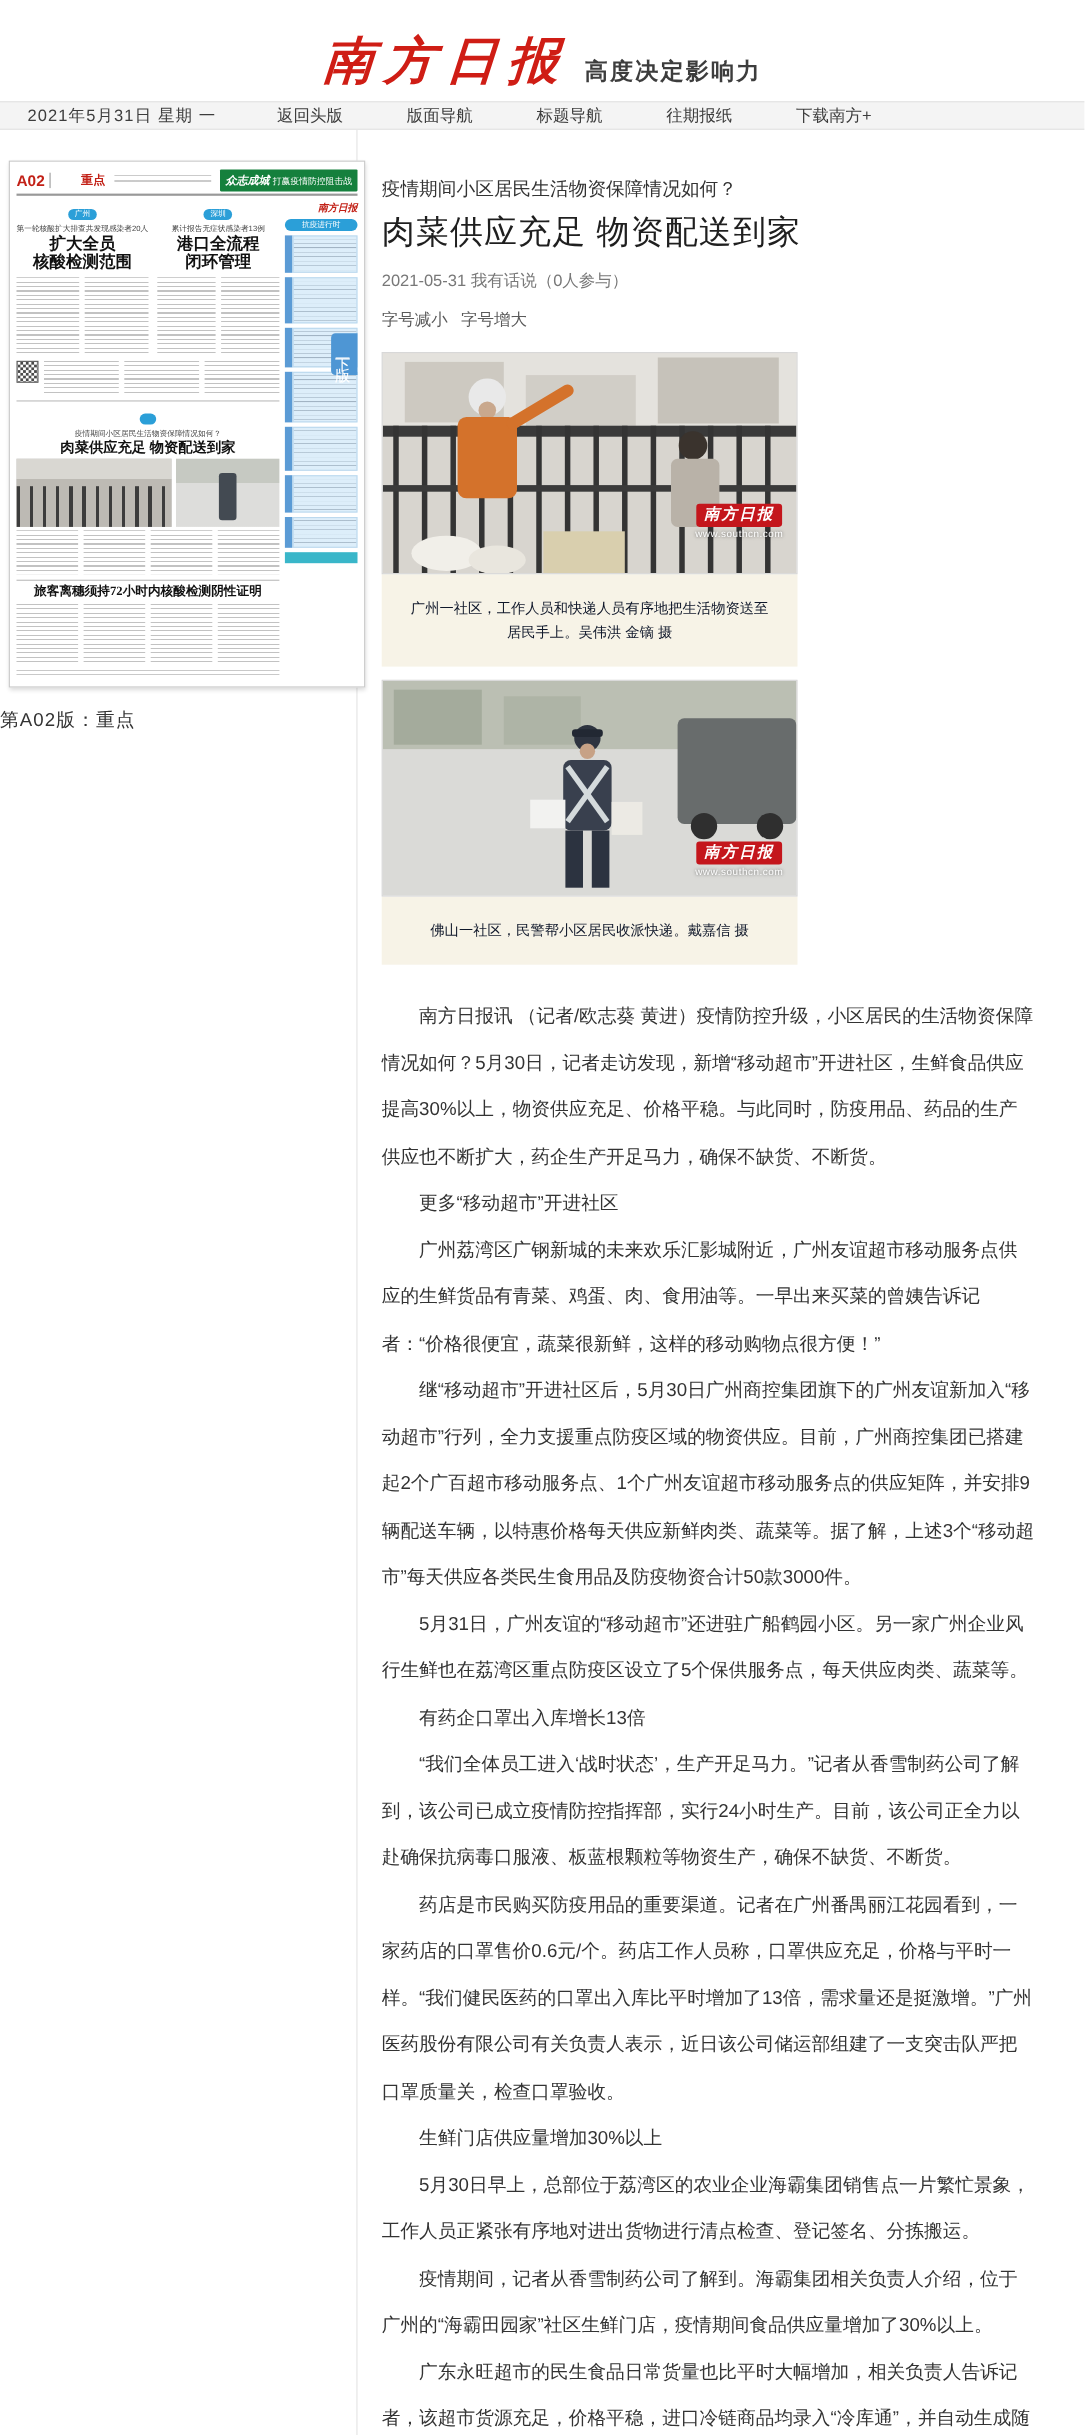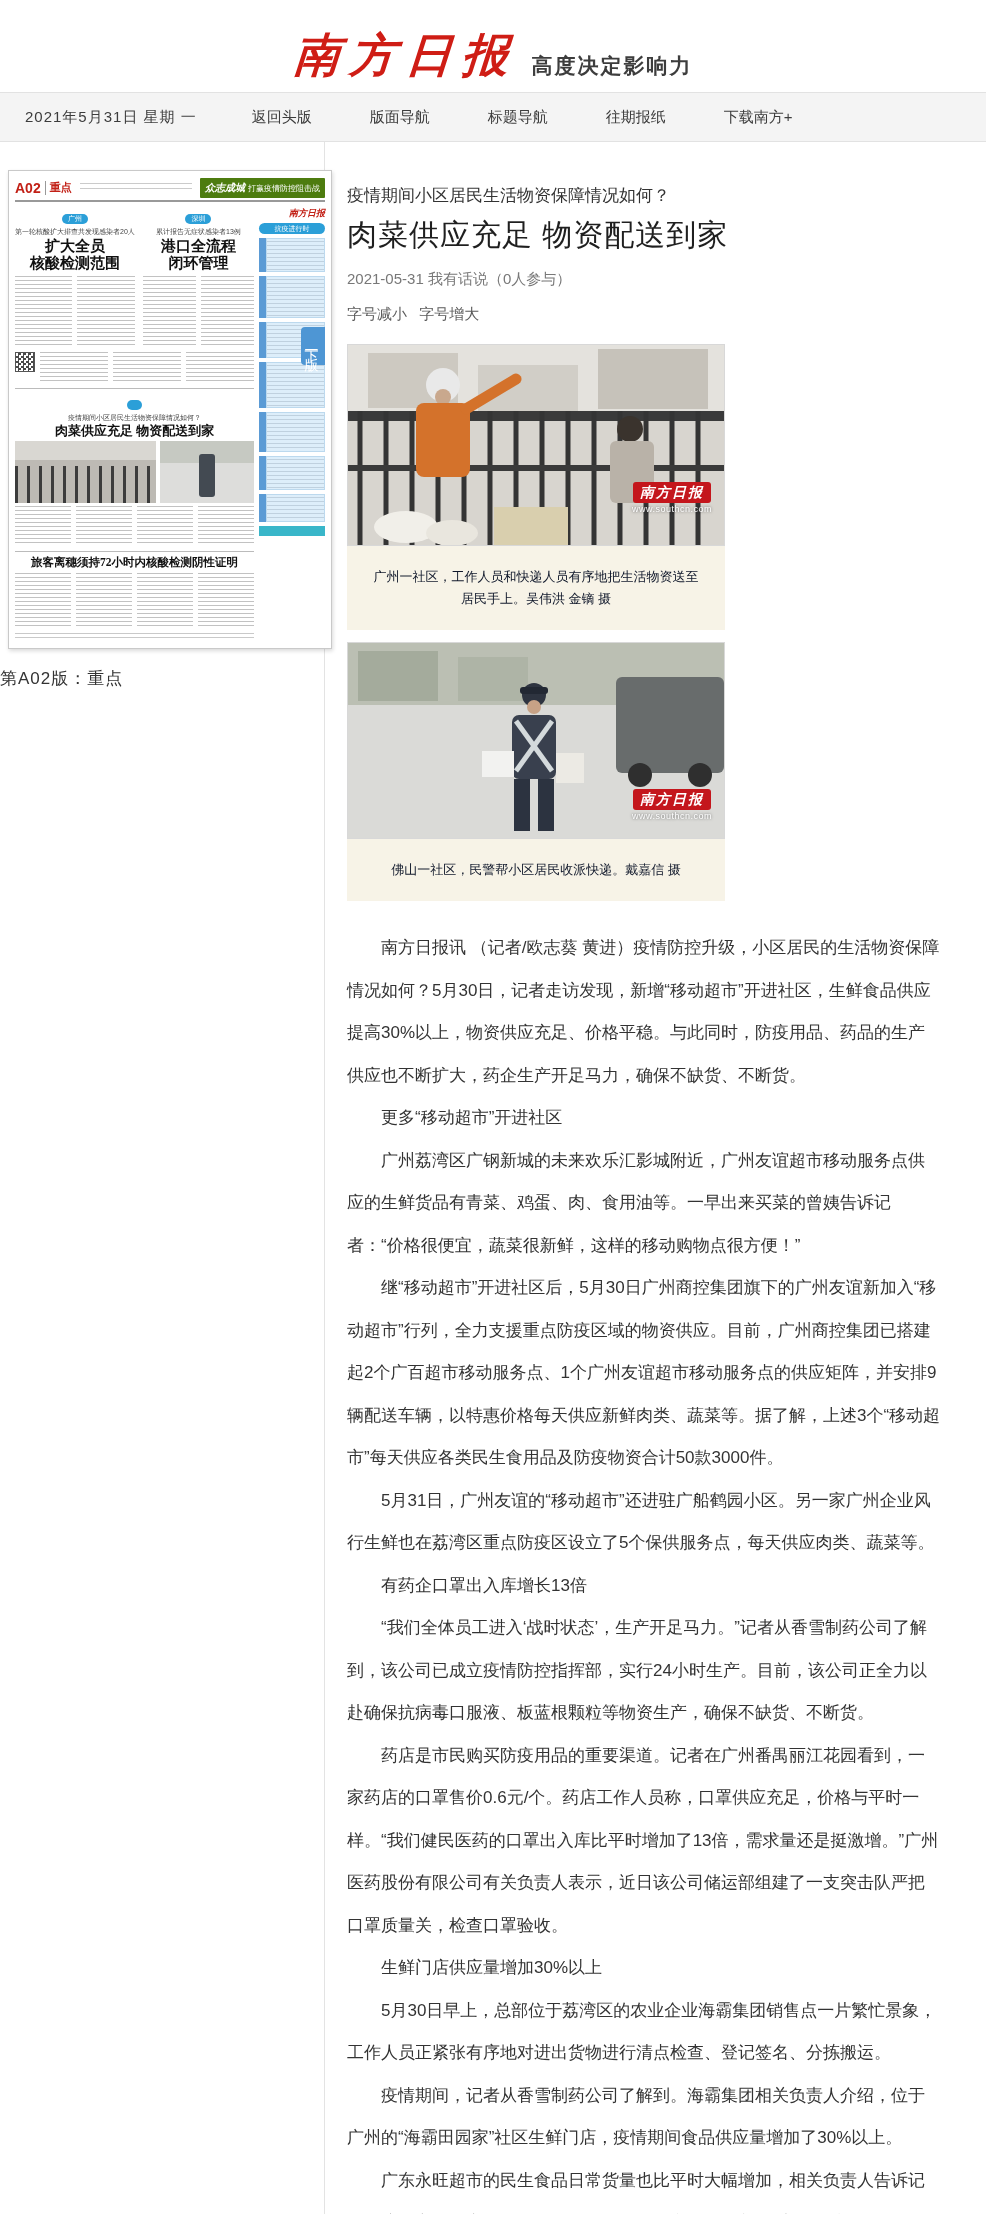--- a/index.html
+++ b/index.html
@@ -15,47 +15,47 @@
   .logo {
     font-family: "DejaVu Serif", "Liberation Serif", serif;
     font-weight: bold; font-style: italic;
     font-size: 46px; color: #cf1d15; letter-spacing: 10px; line-height: 1;
     transform: skewX(-4deg);
   }
   .tagline { font-size: 21px; font-weight: bold; color: #3d3d3d; letter-spacing: 2px; line-height: 1.2; }
 
   
   .navbar {
-    height: 50px; background: #f4f4f4;
+    height: 26px; background: #f4f4f4;
     border-top: 1px solid #e2e2e2; border-bottom: 1px solid #e2e2e2;
     display: flex; align-items: center; font-size: 15px; color: #3c3c3c;
   }
   .nav-date { margin-left: 25px; margin-right: 55px; letter-spacing: 1px; }
   .nav-link { margin-right: 58px; cursor: pointer; }
 
   
   .main { display: flex; align-items: stretch; }
   .sidebar { width: 325px; flex: 0 0 325px; border-right: 1px solid #e3e3e3; position: relative; padding-top: 28px; }
   .content { flex: 1; padding: 42px 46px 40px 22px; }
 
   
   .thumb {
     width: 324px; margin-left: 8px; background: #fff;
     border: 1px solid #c9c9c9; box-shadow: 1px 2px 4px rgba(0,0,0,.15);
     padding: 7px 6px; cursor: pointer; font-family: "Liberation Sans","DejaVu Sans",sans-serif;
   }
   .t-head { display: flex; align-items: center; gap: 4px; height: 24px; border-bottom: 2px solid #999; padding-bottom: 3px; }
   .t-page { color: #c22016; font-weight: bold; font-size: 14px; }
   .t-sep  { width: 1px; height: 14px; background: #999; }
-  .t-section { color: #c22016; font-weight: bold; font-size: 11px; }
+  .t-section { color: #c22016; font-weight: bold; font-size: 11px; margin-left: 24px; }
   .t-headlines { flex: 1; height: 10px; margin: 0 4px;
     background: repeating-linear-gradient(to right, #b5b5b5 0 10px, transparent 10px 13px);
     background-size: auto 2px; background-repeat: repeat; opacity:.7;
     background: repeating-linear-gradient(to bottom, #b5b5b5 0 1px, transparent 1px 5px); }
-  .t-banner { background: #4d7c0f; color: #fff; font-size: 8px; padding: 3px 5px; white-space: nowrap; border-radius: 1px; }
+  .t-banner { background: #15803d; color: #fff; font-size: 8px; padding: 3px 5px; white-space: nowrap; border-radius: 1px; }
   .t-banner b { font-size: 10px; font-style: italic; margin-right: 3px; }
   .t-body { display: flex; gap: 5px; padding-top: 5px; }
   .t-main { flex: 1; }
   .t-stories { display: flex; gap: 8px; }
   .t-story { flex: 1; text-align: center; }
   .t-pill { display: inline-block; background: #2b9fd8; color: #fff; font-size: 7px; line-height: 10px; padding: 0 6px; border-radius: 5px; }
   .t-kicker { font-size: 7px; color: #444; margin: 2px 0 1px; white-space: nowrap; overflow: hidden; }
   .t-headline { font-family: "Liberation Serif","DejaVu Serif",serif; font-weight: bold; font-size: 15px; line-height: 1.15; color: #111; white-space: pre-line; margin-bottom: 3px; }
   .tcols { display: flex; gap: 5px; }
   .tcol { flex: 1; background: repeating-linear-gradient(to bottom, #c2c2c2 0 1px, transparent 1px 4px); }

